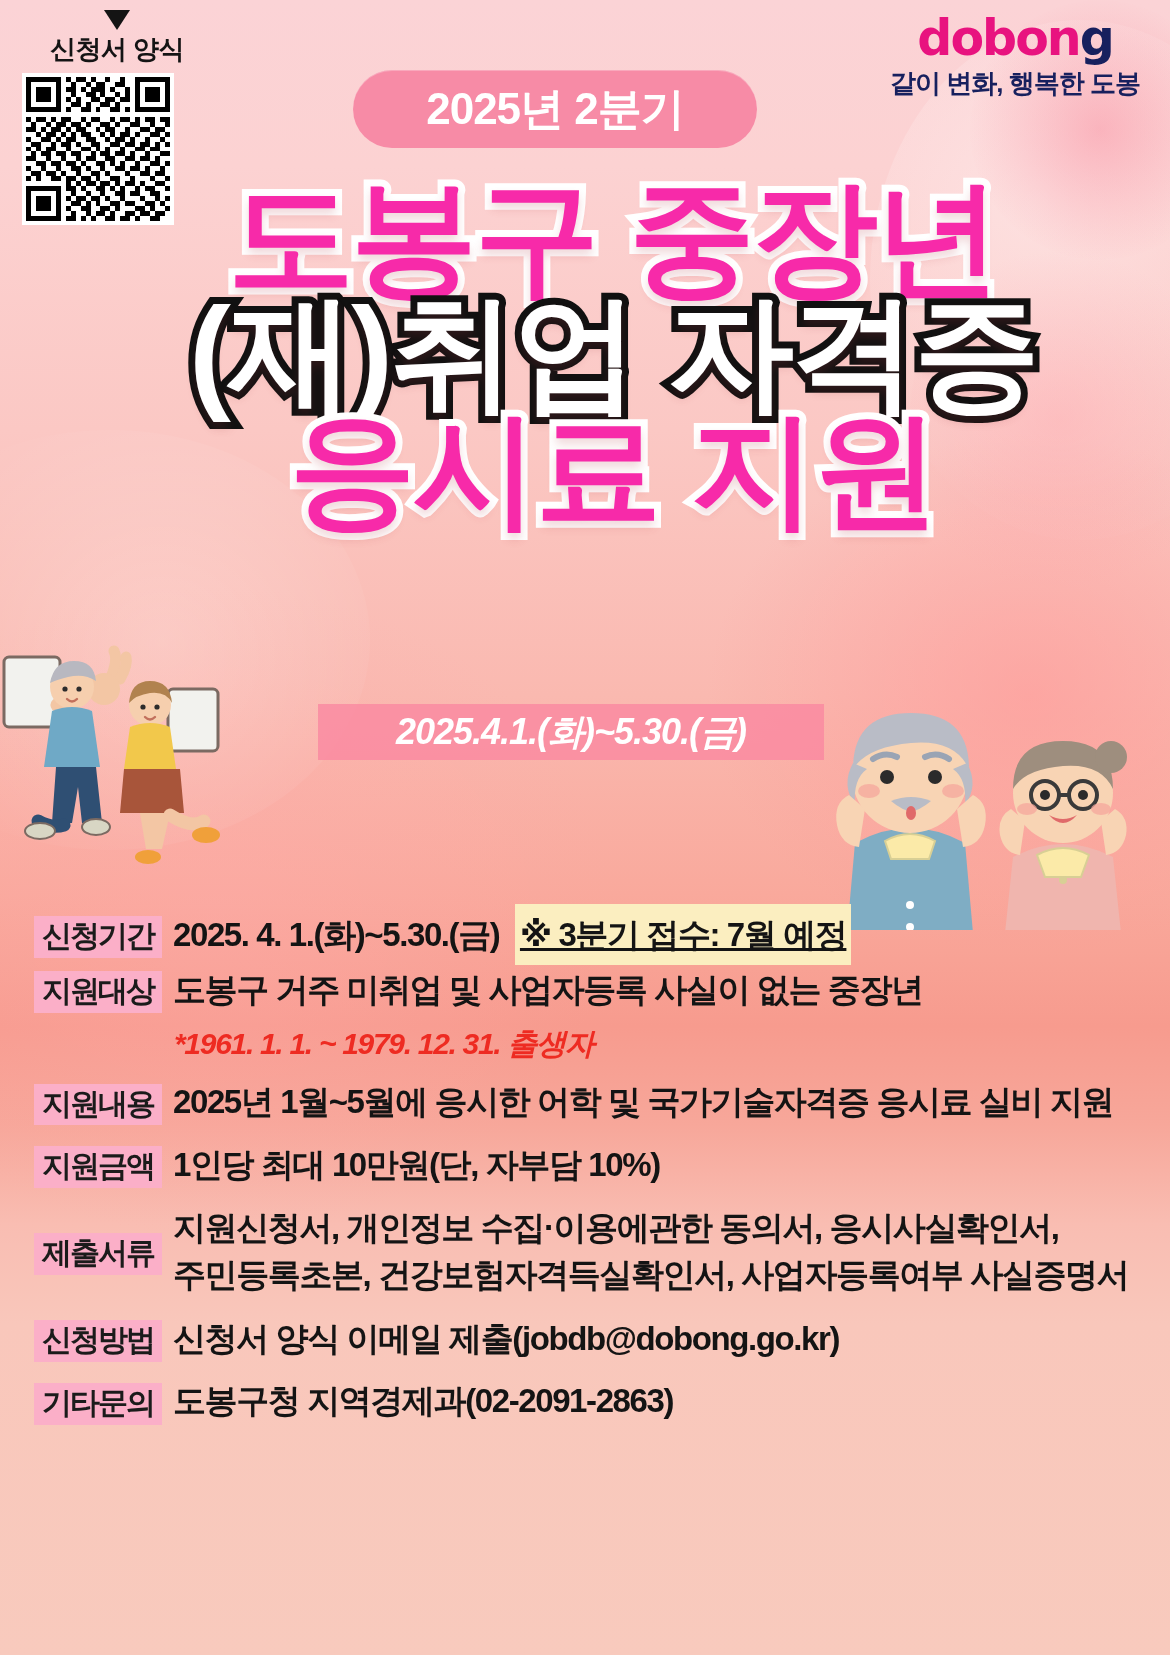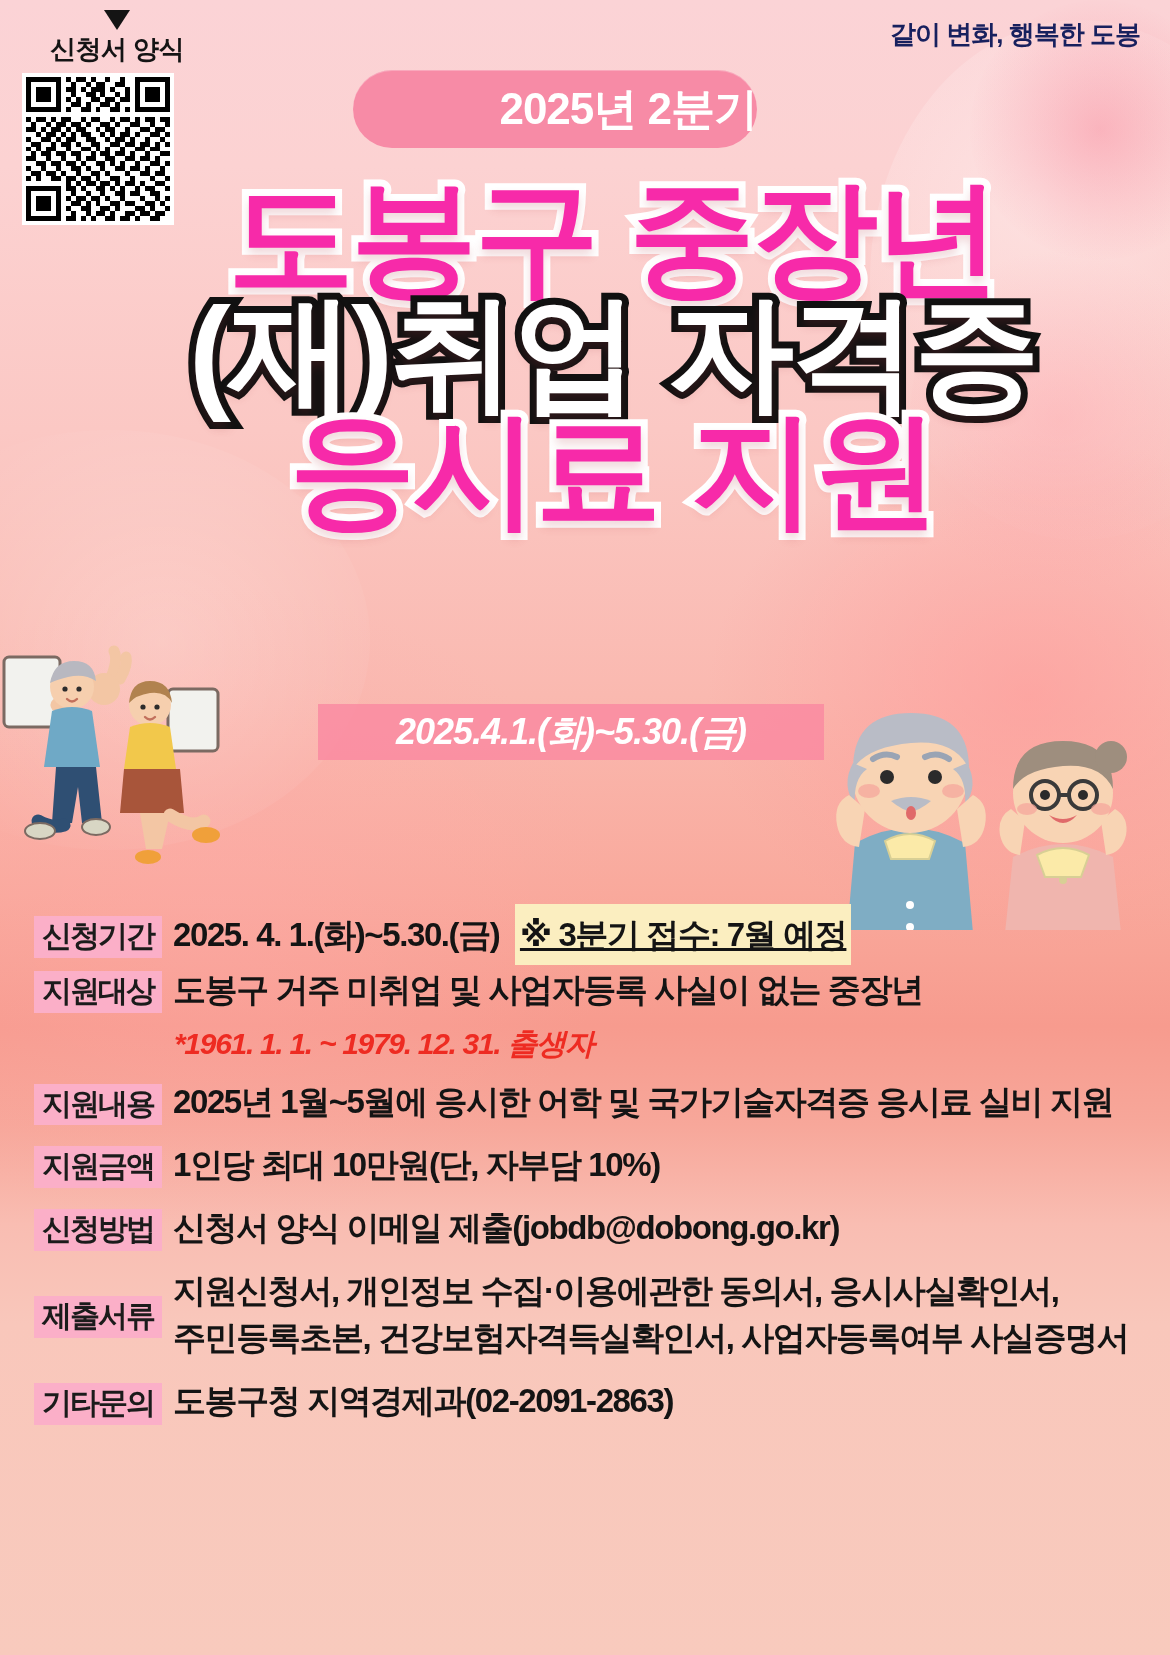--- a/index.html
+++ b/index.html
@@ -44,21 +44,21 @@
   
   .logo{position:absolute;right:30px;top:14px;text-align:center;}
   .logo-word{font-size:49px;font-weight:700;letter-spacing:-2px;line-height:1;color:#e8137f;font-family:"DejaVu Sans",sans-serif;}
   .logo-word .g{color:#17205e;}
   .logo-tag{margin-top:7px;font-size:26px;font-weight:700;color:#17205e;letter-spacing:-1px;line-height:1;}
 
   
   .quarter-badge{
     position:absolute;left:353px;top:70px;width:404px;height:78px;
     border-radius:44px;background:#f78ba6;
-    display:flex;align-items:center;justify-content:flex-end;
+    display:flex;align-items:center;justify-content:center;
     color:#fff;font-size:44px;font-weight:800;letter-spacing:-1px;
     box-shadow:0 1px 0 rgba(255,255,255,.25) inset;
   }
 
   
   .headline{position:absolute;left:0;top:178px;width:1170px;text-align:center;padding-left:28px;}
   .h-line{font-weight:900;letter-spacing:-3px;line-height:.96;margin:0;}
   .h1{font-size:126px;color:#f72aa9;
       -webkit-text-stroke:14px #ffffff;paint-order:stroke fill;
       text-shadow:0 6px 10px rgba(180,60,70,.20);}
@@ -154,20 +154,21 @@
           <path d="M9 25h2v1H9zM12 25h1v1h-1zM14 25h1v1h-1zM17 25h2v1h-2zM20 25h2v1h-2zM24 25h2v1h-2zM27 25h1v1h-1z"></path>
           <path d="M8 26h1v1H8zM11 26h2v1h-2zM15 26h2v1h-2zM18 26h1v1h-1zM22 26h2v1h-2zM25 26h1v1h-1zM28 26h1v1h-1z"></path>
           <path d="M9 27h1v1H9zM12 27h1v1h-1zM14 27h2v1h-2zM17 27h1v1h-1zM20 27h2v1h-2zM23 27h2v1h-2zM26 27h2v1h-2z"></path>
           <path d="M8 28h2v1H8zM11 28h1v1h-1zM13 28h1v1h-1zM16 28h2v1h-2zM19 28h2v1h-2zM22 28h1v1h-1zM25 28h2v1h-2z"></path>
         </g>
       </svg>
     </div>
   </div>
 
   <div class="logo">
+    <div class="logo-word"><span>dobon</span><span class="g">g</span></div>
     <div class="logo-tag">같이 변화, 행복한 도봉</div>
   </div>
 
   <div class="quarter-badge">
     <span>2025년 2분기</span>
   </div>
 
   <div class="headline">
     <div class="h-line h1">도봉구 중장년</div>
     <div class="h-line h2">(재)취업 자격증</div>
@@ -273,33 +274,33 @@
     <div class="row tall" style="margin-top:18px">
       <div class="tag">지원내용</div>
       <div class="val">2025년 1월~5월에 응시한 어학 및 국가기술자격증 응시료 실비  지원</div>
     </div>
 
     <div class="row tall">
       <div class="tag">지원금액</div>
       <div class="val">1인당 최대 10만원(단, 자부담 10%)</div>
     </div>
 
-    <div class="row tall">
-      <div class="tag">신청방법</div>
-      <div class="val">신청서 양식  이메일 제출(jobdb@dobong.go.kr)</div>
-    </div>
-
     <div class="row row-docs tall">
       <div class="tag">제출서류</div>
       <div class="val">
         <div>지원신청서, 개인정보 수집·이용에관한 동의서, 응시사실확인서,</div>
         <div>주민등록초본, 건강보험자격득실확인서, 사업자등록여부 사실증명서</div>
       </div>
     </div>
 
+    <div class="row tall">
+      <div class="tag">신청방법</div>
+      <div class="val">신청서 양식  이메일 제출(jobdb@dobong.go.kr)</div>
+    </div>
+
 
     <div class="row">
       <div class="tag">기타문의</div>
       <div class="val">도봉구청 지역경제과(02-2091-2863)</div>
     </div>
 
   </div>
 </div>
 
 </body></html>

